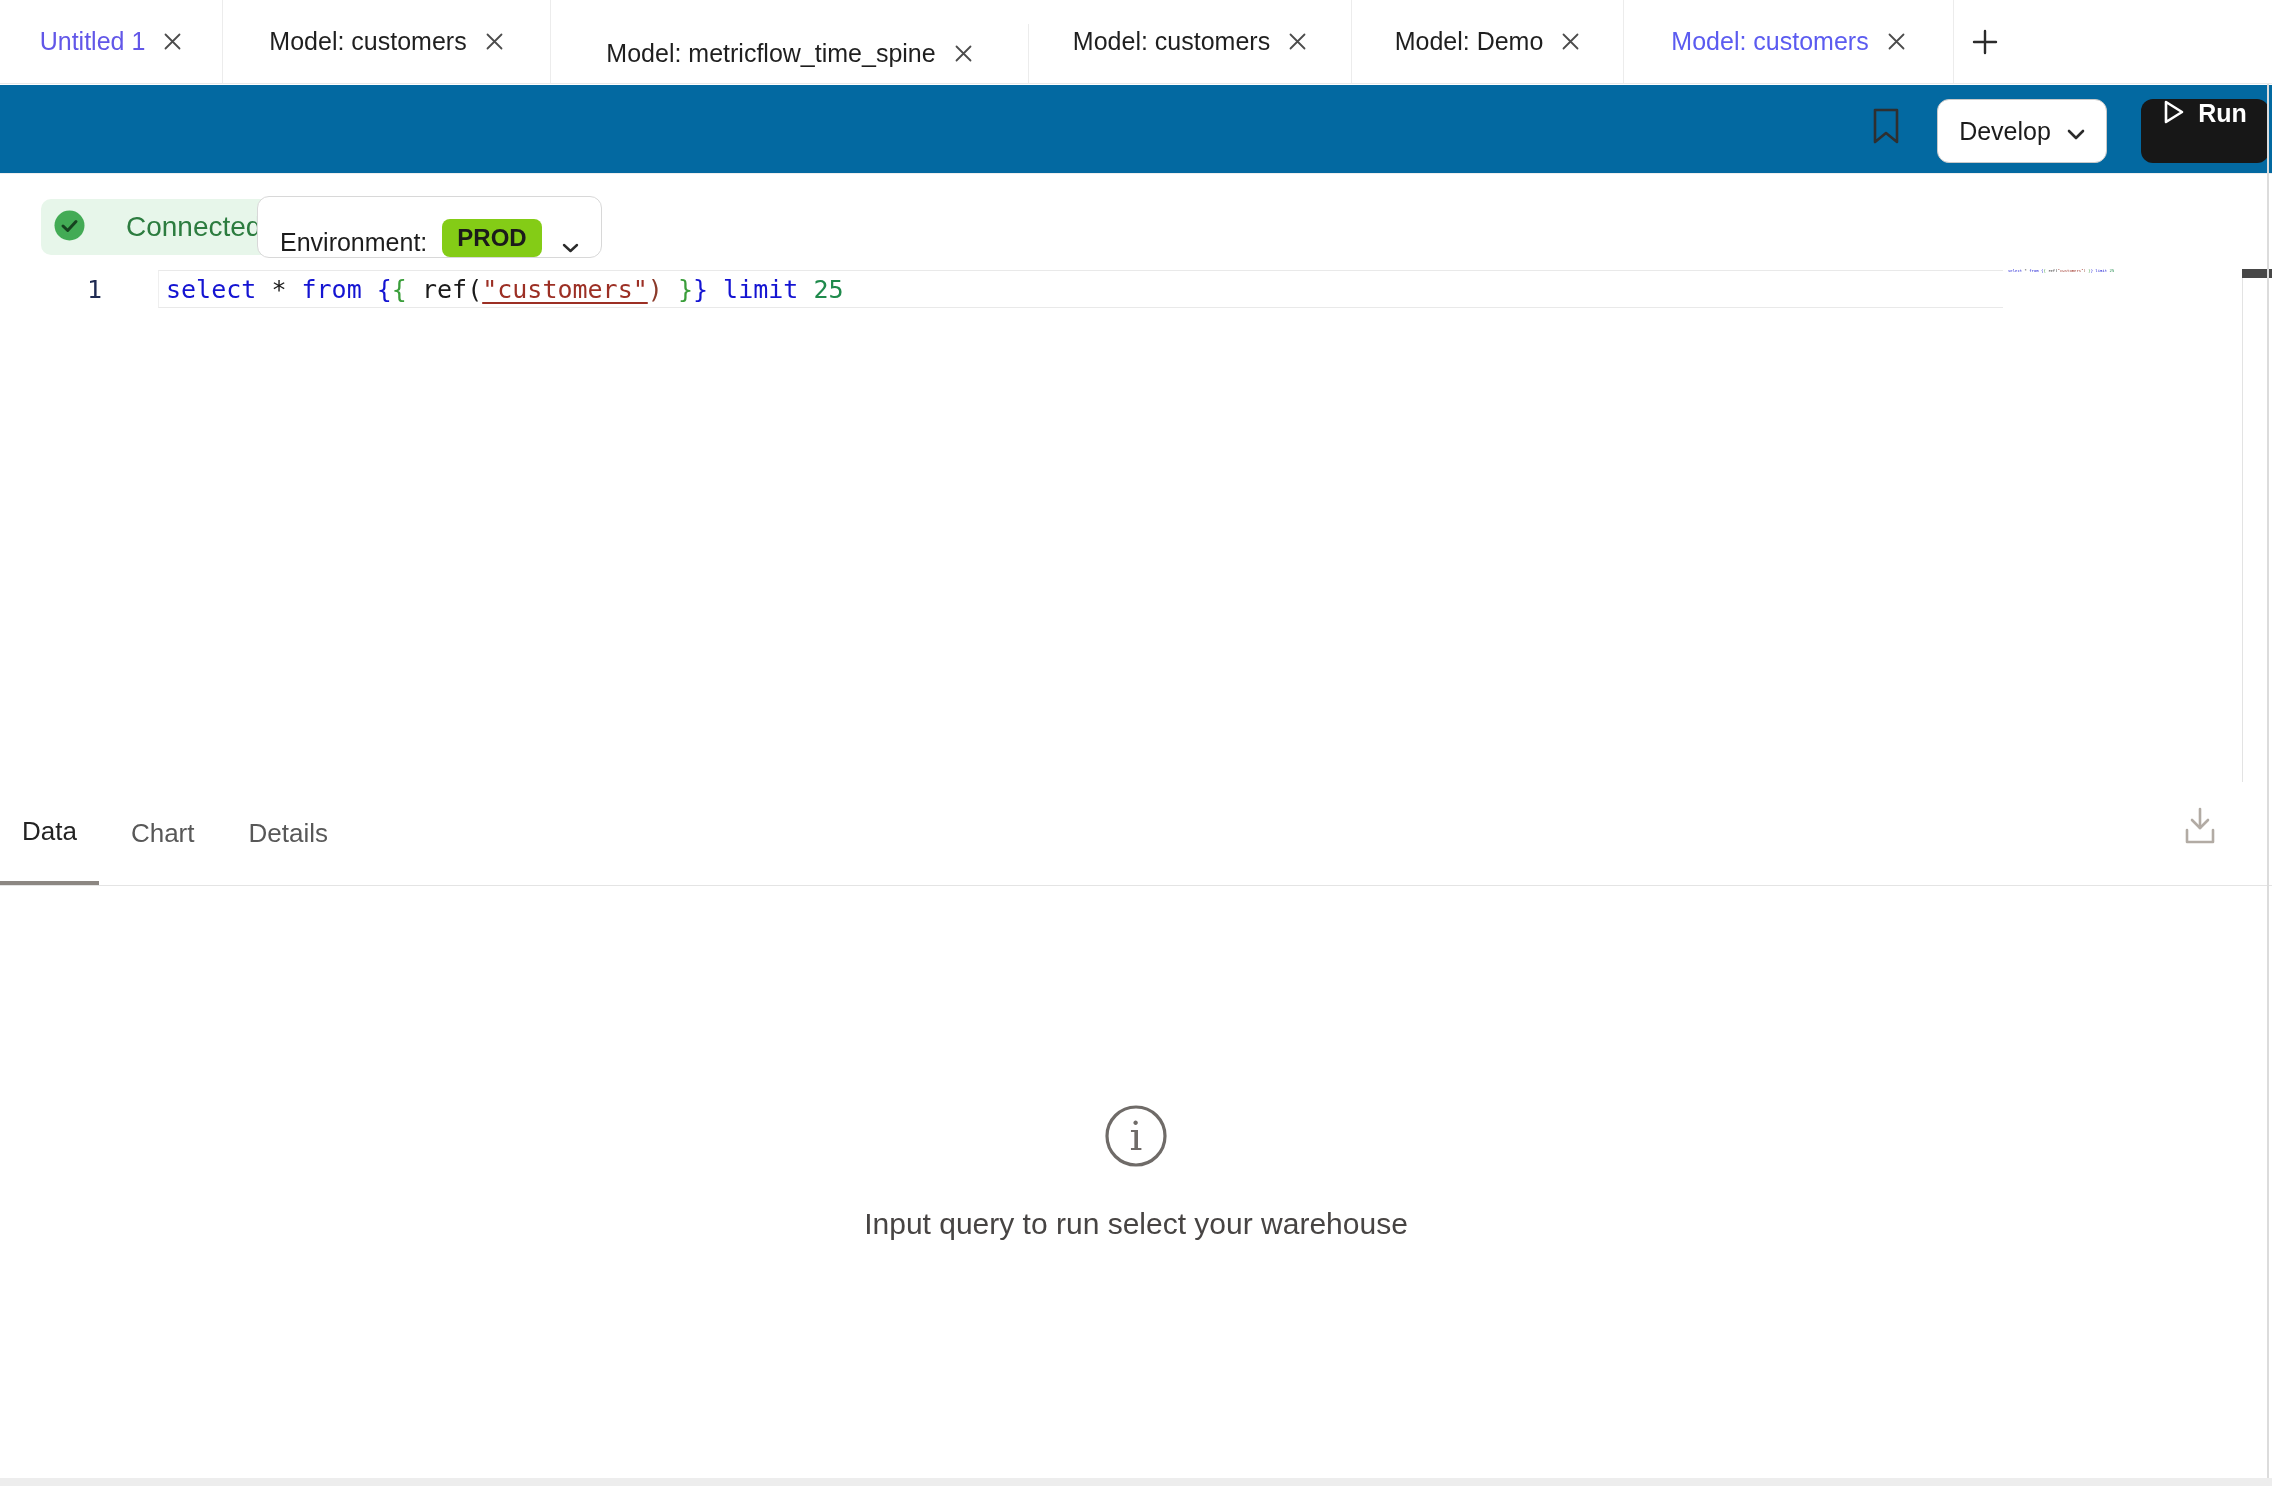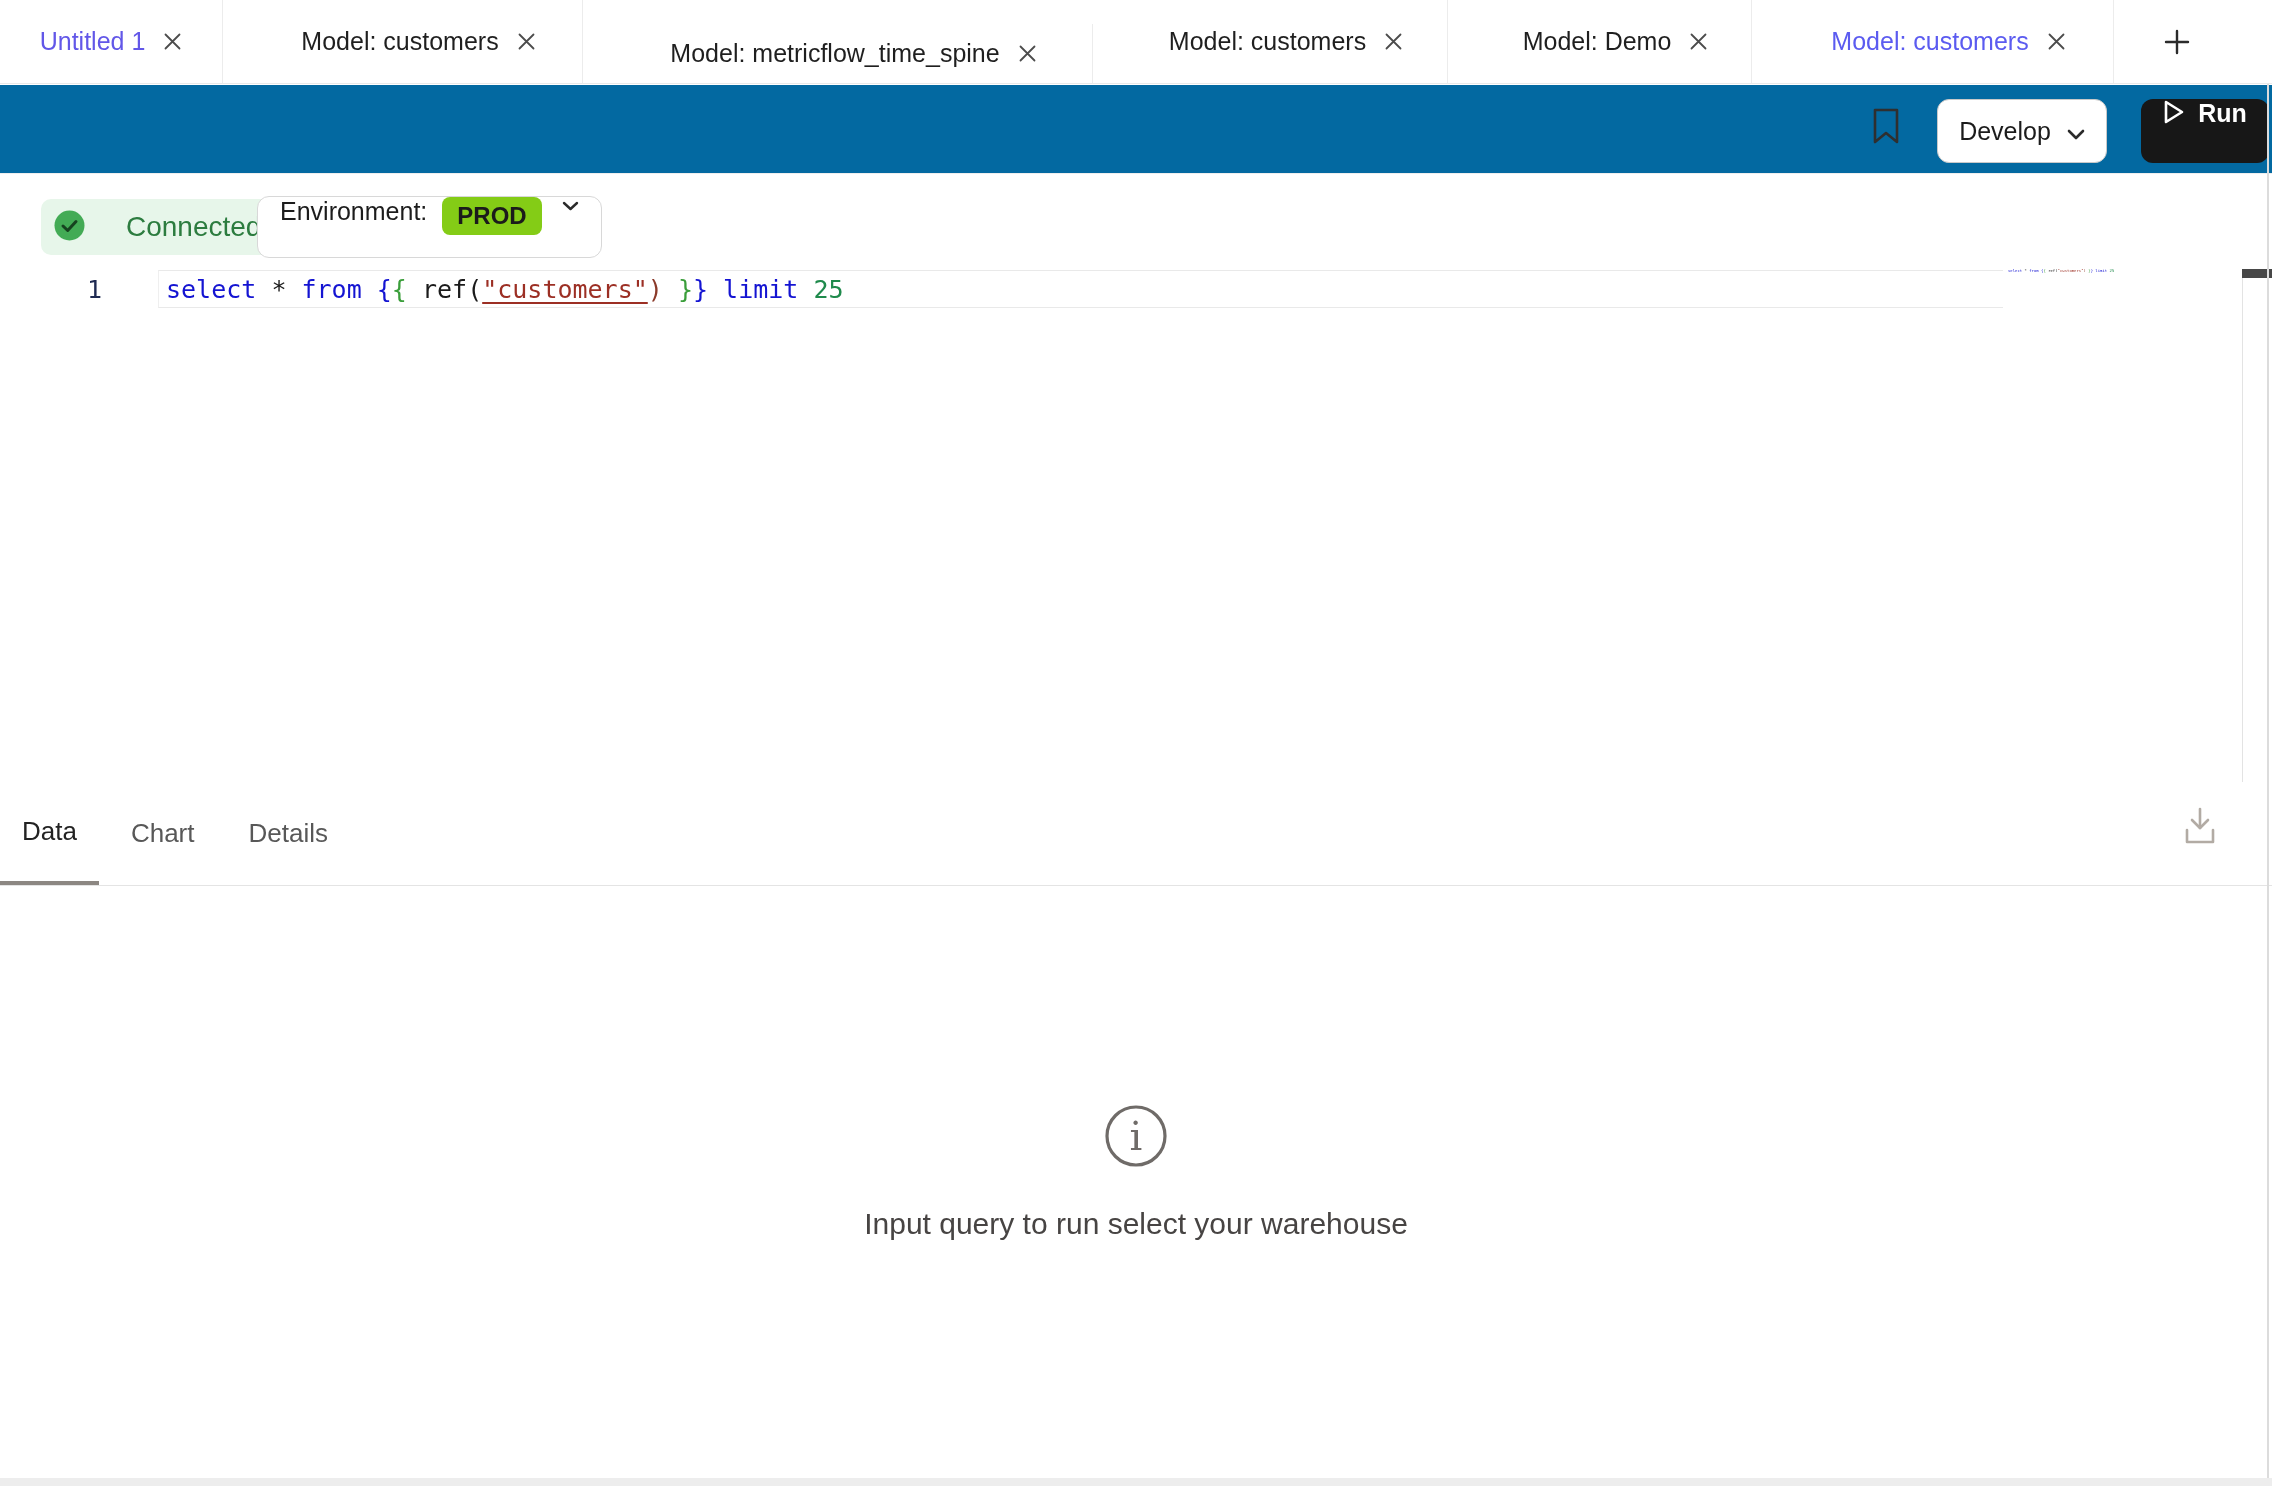--- a/index.html
+++ b/index.html
@@ -3,21 +3,21 @@
 <meta charset="utf-8">
 <style>
   * { margin:0; padding:0; box-sizing:border-box; }
   html,body { width:2272px; height:1486px; background:#ffffff; overflow:hidden;
               font-family:"Liberation Sans", sans-serif; }
   #app { position:relative; width:2272px; height:1486px; background:#fff; }
 
   
   .tabbar { position:absolute; top:0; left:0; width:2272px; height:84px;
             display:flex; align-items:stretch; background:#fff;
-            border-bottom:1px solid #e9e9e9;gap:32px; }
+            border-bottom:1px solid #e9e9e9; }
   .tab { display:flex; align-items:center; justify-content:center;
          border-right:1px solid #ececec; font-size:25px; color:#1f1f1f;
          background:#fff; cursor:default; }
   .tab .tab-label { white-space:nowrap; }
   .tab .tab-close { margin-left:18px; display:flex; align-items:center; }
   .tab-add { display:flex; align-items:center; justify-content:center;
              width:62px; border-right:none; }
 
   
   .toolbar { position:absolute; top:85px; left:0; width:2272px; height:89px;
@@ -34,21 +34,21 @@
              font-size:25px; font-weight:600; }
 
   
   .statusrow { position:absolute; top:174px; left:0; width:2272px; height:90px; background:#fff; }
   .connected-badge { position:absolute; left:41px; top:25px; height:56px;
                      display:flex; align-items:center; gap:13px; padding:0 22px 0 13px;
                      background:#e7f6ea; border-radius:10px; }
   .connected-label { font-size:28px; font-weight:500; color:#2c7c3f;margin-left:28px; }
   .env-control { position:absolute; left:257px; top:22px; width:345px; height:62px;
                  border:1.5px solid #d8d8d8; border-radius:12px; background:#fff;
-                 display:flex; align-items:flex-start; gap:15px; padding:0 20px 12px 22px; }
+                 display:flex; align-items:flex-end; gap:15px; padding:0 20px 0 22px; }
   .env-label { font-size:25px; color:#1c1c1c; }
   .env-pill { background:#84cc16; border-radius:8px; height:38px; padding:0 15px;
               display:flex; align-items:center; font-size:24px; font-weight:600; color:#1b1b1b; }
 
   
   .editor { position:absolute; top:264px; left:0; width:2272px; height:518px; background:#fff; }
   .gutter-num { position:absolute; left:0; top:8px; width:132px; text-align:right;
                 padding-right:30px; font-family:"DejaVu Sans Mono", monospace;
                 font-size:25px; line-height:36px; color:#1f2a52; }
   .active-line { position:absolute; left:158px; top:6px; width:1845px; height:38px;

